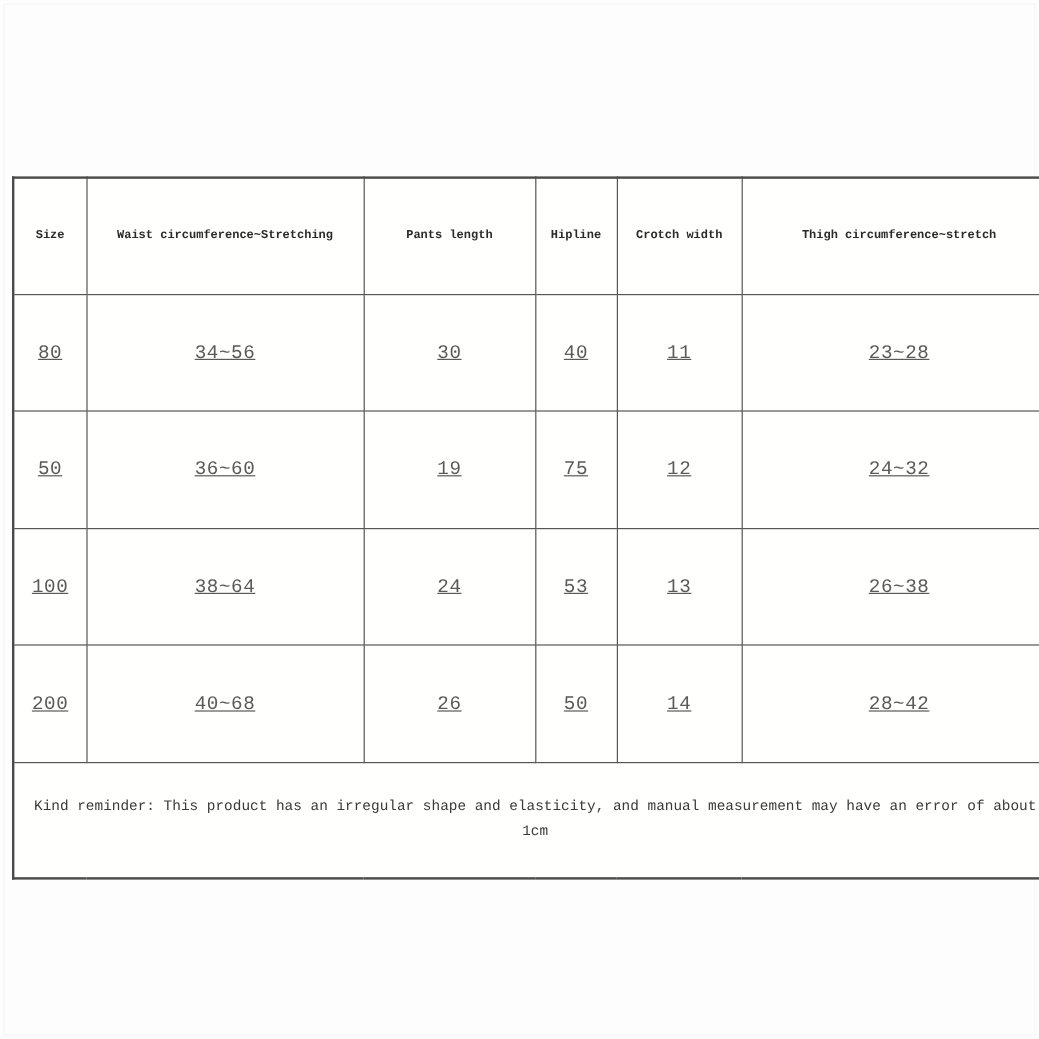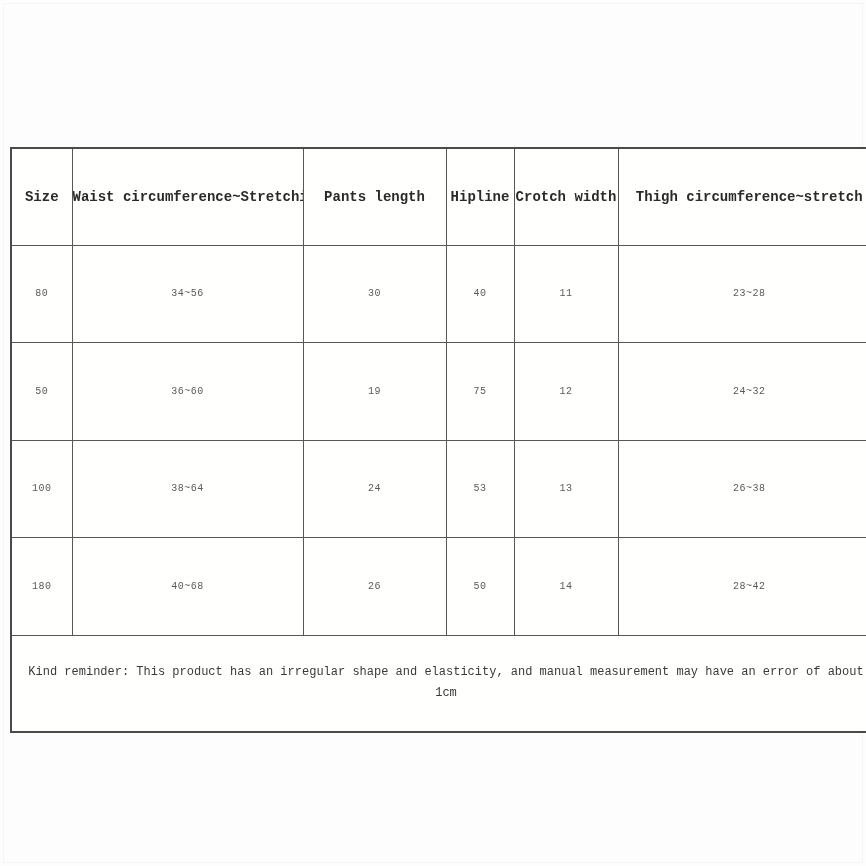--- a/index.html
+++ b/index.html
@@ -41,37 +41,38 @@
 
   td {
     border: 1px solid #565656;
     text-align: center;
     vertical-align: middle;
     padding: 0;
   }
 
   tr.header-row { height: 97px; }
   tr.header-row td {
-    font-size: 14px;
+    font-size: 10px;
     font-weight: 700;
     color: #2a2a2a;
   }
   .hdr {
     width: 100%;
     overflow: hidden;      
     white-space: nowrap;
     text-align: center;
   }
 
   tbody.data tr { height: 97px; }
   tbody.data td {
-    font-size: 10px;
+    font-size: 16px;
     font-weight: 400;
     color: #5a5a5a;
     letter-spacing: 0.5px;
+    text-decoration: underline;
   }
 
   tr.reminder-row { height: 96px; }
   tr.reminder-row td {
     font-size: 12px;
     color: #3a3a3a;
     line-height: 21px;
   }
   .rline { white-space: nowrap; text-align: center; }
 </style>
@@ -130,21 +131,21 @@
     </tr>
     <tr>
       <td>100</td>
       <td>38~64</td>
       <td>24</td>
       <td>53</td>
       <td>13</td>
       <td>26~38</td>
     </tr>
     <tr>
-      <td>180</td>
+      <td>200</td>
       <td>40~68</td>
       <td>26</td>
       <td>50</td>
       <td>14</td>
       <td>28~42</td>
     </tr>
   </tbody>
   <tbody>
     <tr class="reminder-row">
       <td colspan="6">

